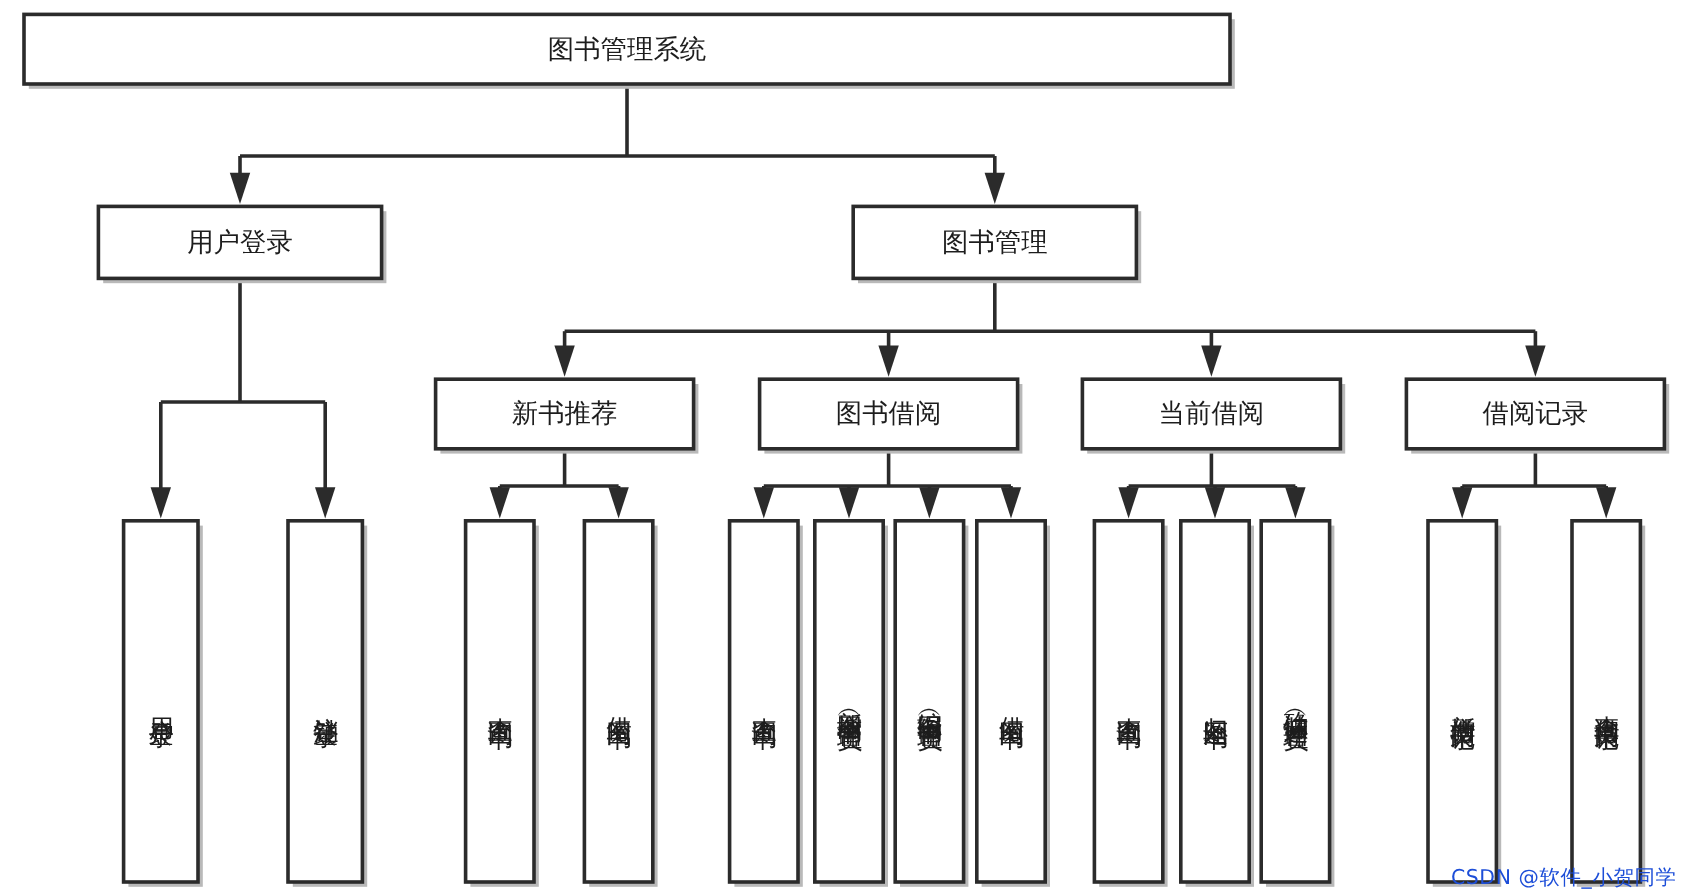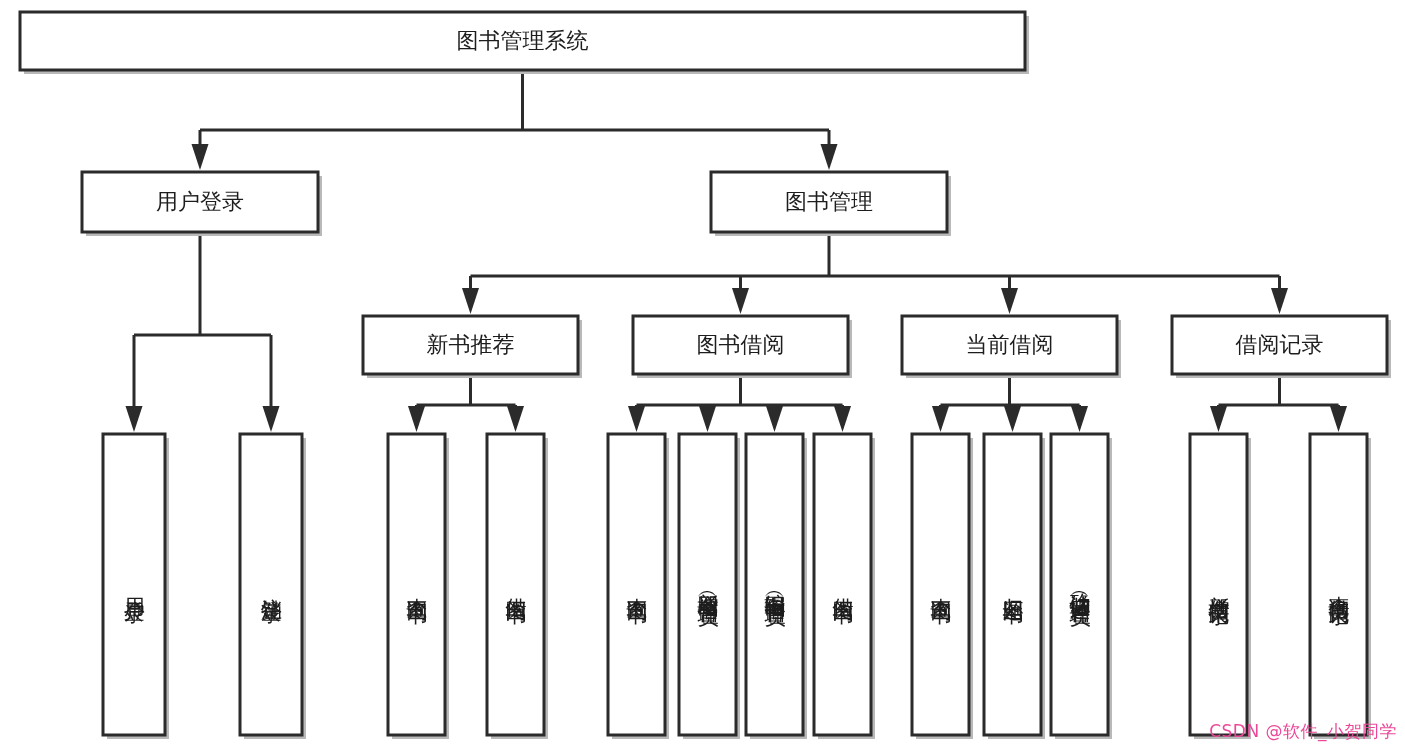--- a/index.html
+++ b/index.html
@@ -66,21 +66,21 @@
     letter-spacing: 2px;
     white-space: nowrap;
     text-align: center;
   }
   #watermark {
     position: absolute;
     right: 8px;
     bottom: 4px;
     font-family: "DejaVu Sans", "Liberation Sans", sans-serif;
     font-size: 17px;
-    color: #ec4899;
+    color: #1d4ed8;
     letter-spacing: 0.5px;
     user-select: none;
     pointer-events: none;
     white-space: nowrap;
     margin-top: 20px;
   }
 </style>
 </head>
 <body>
 

